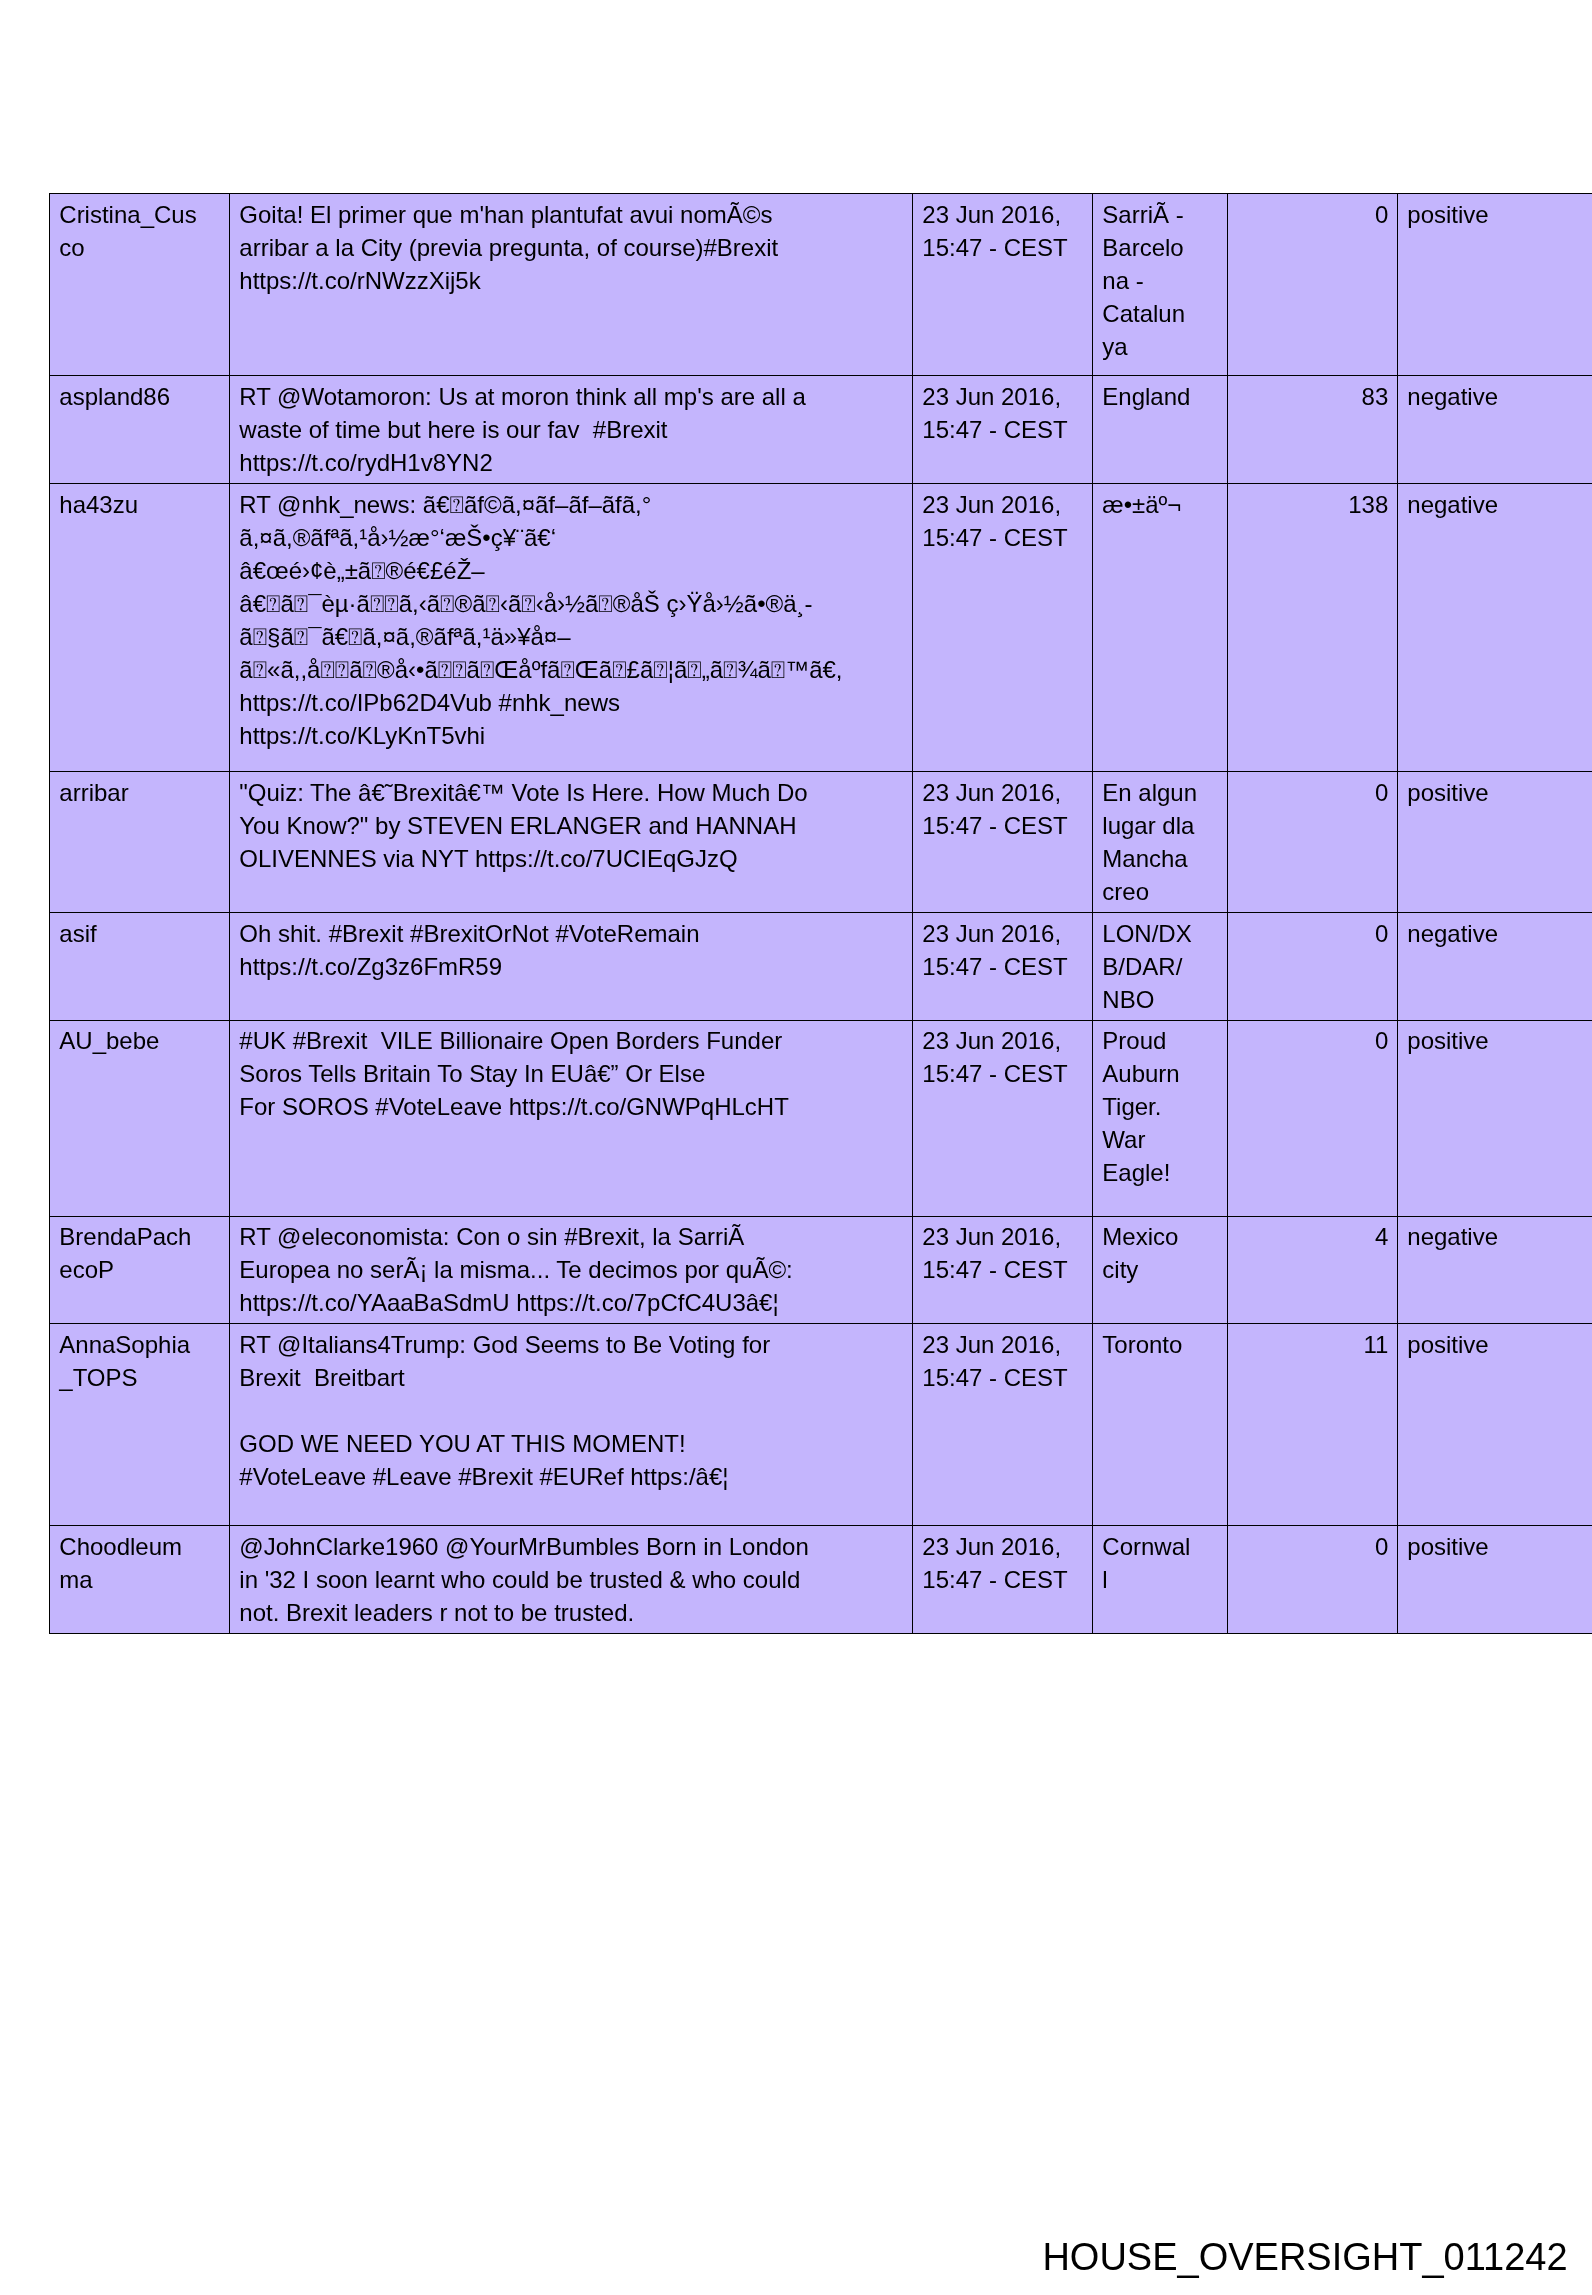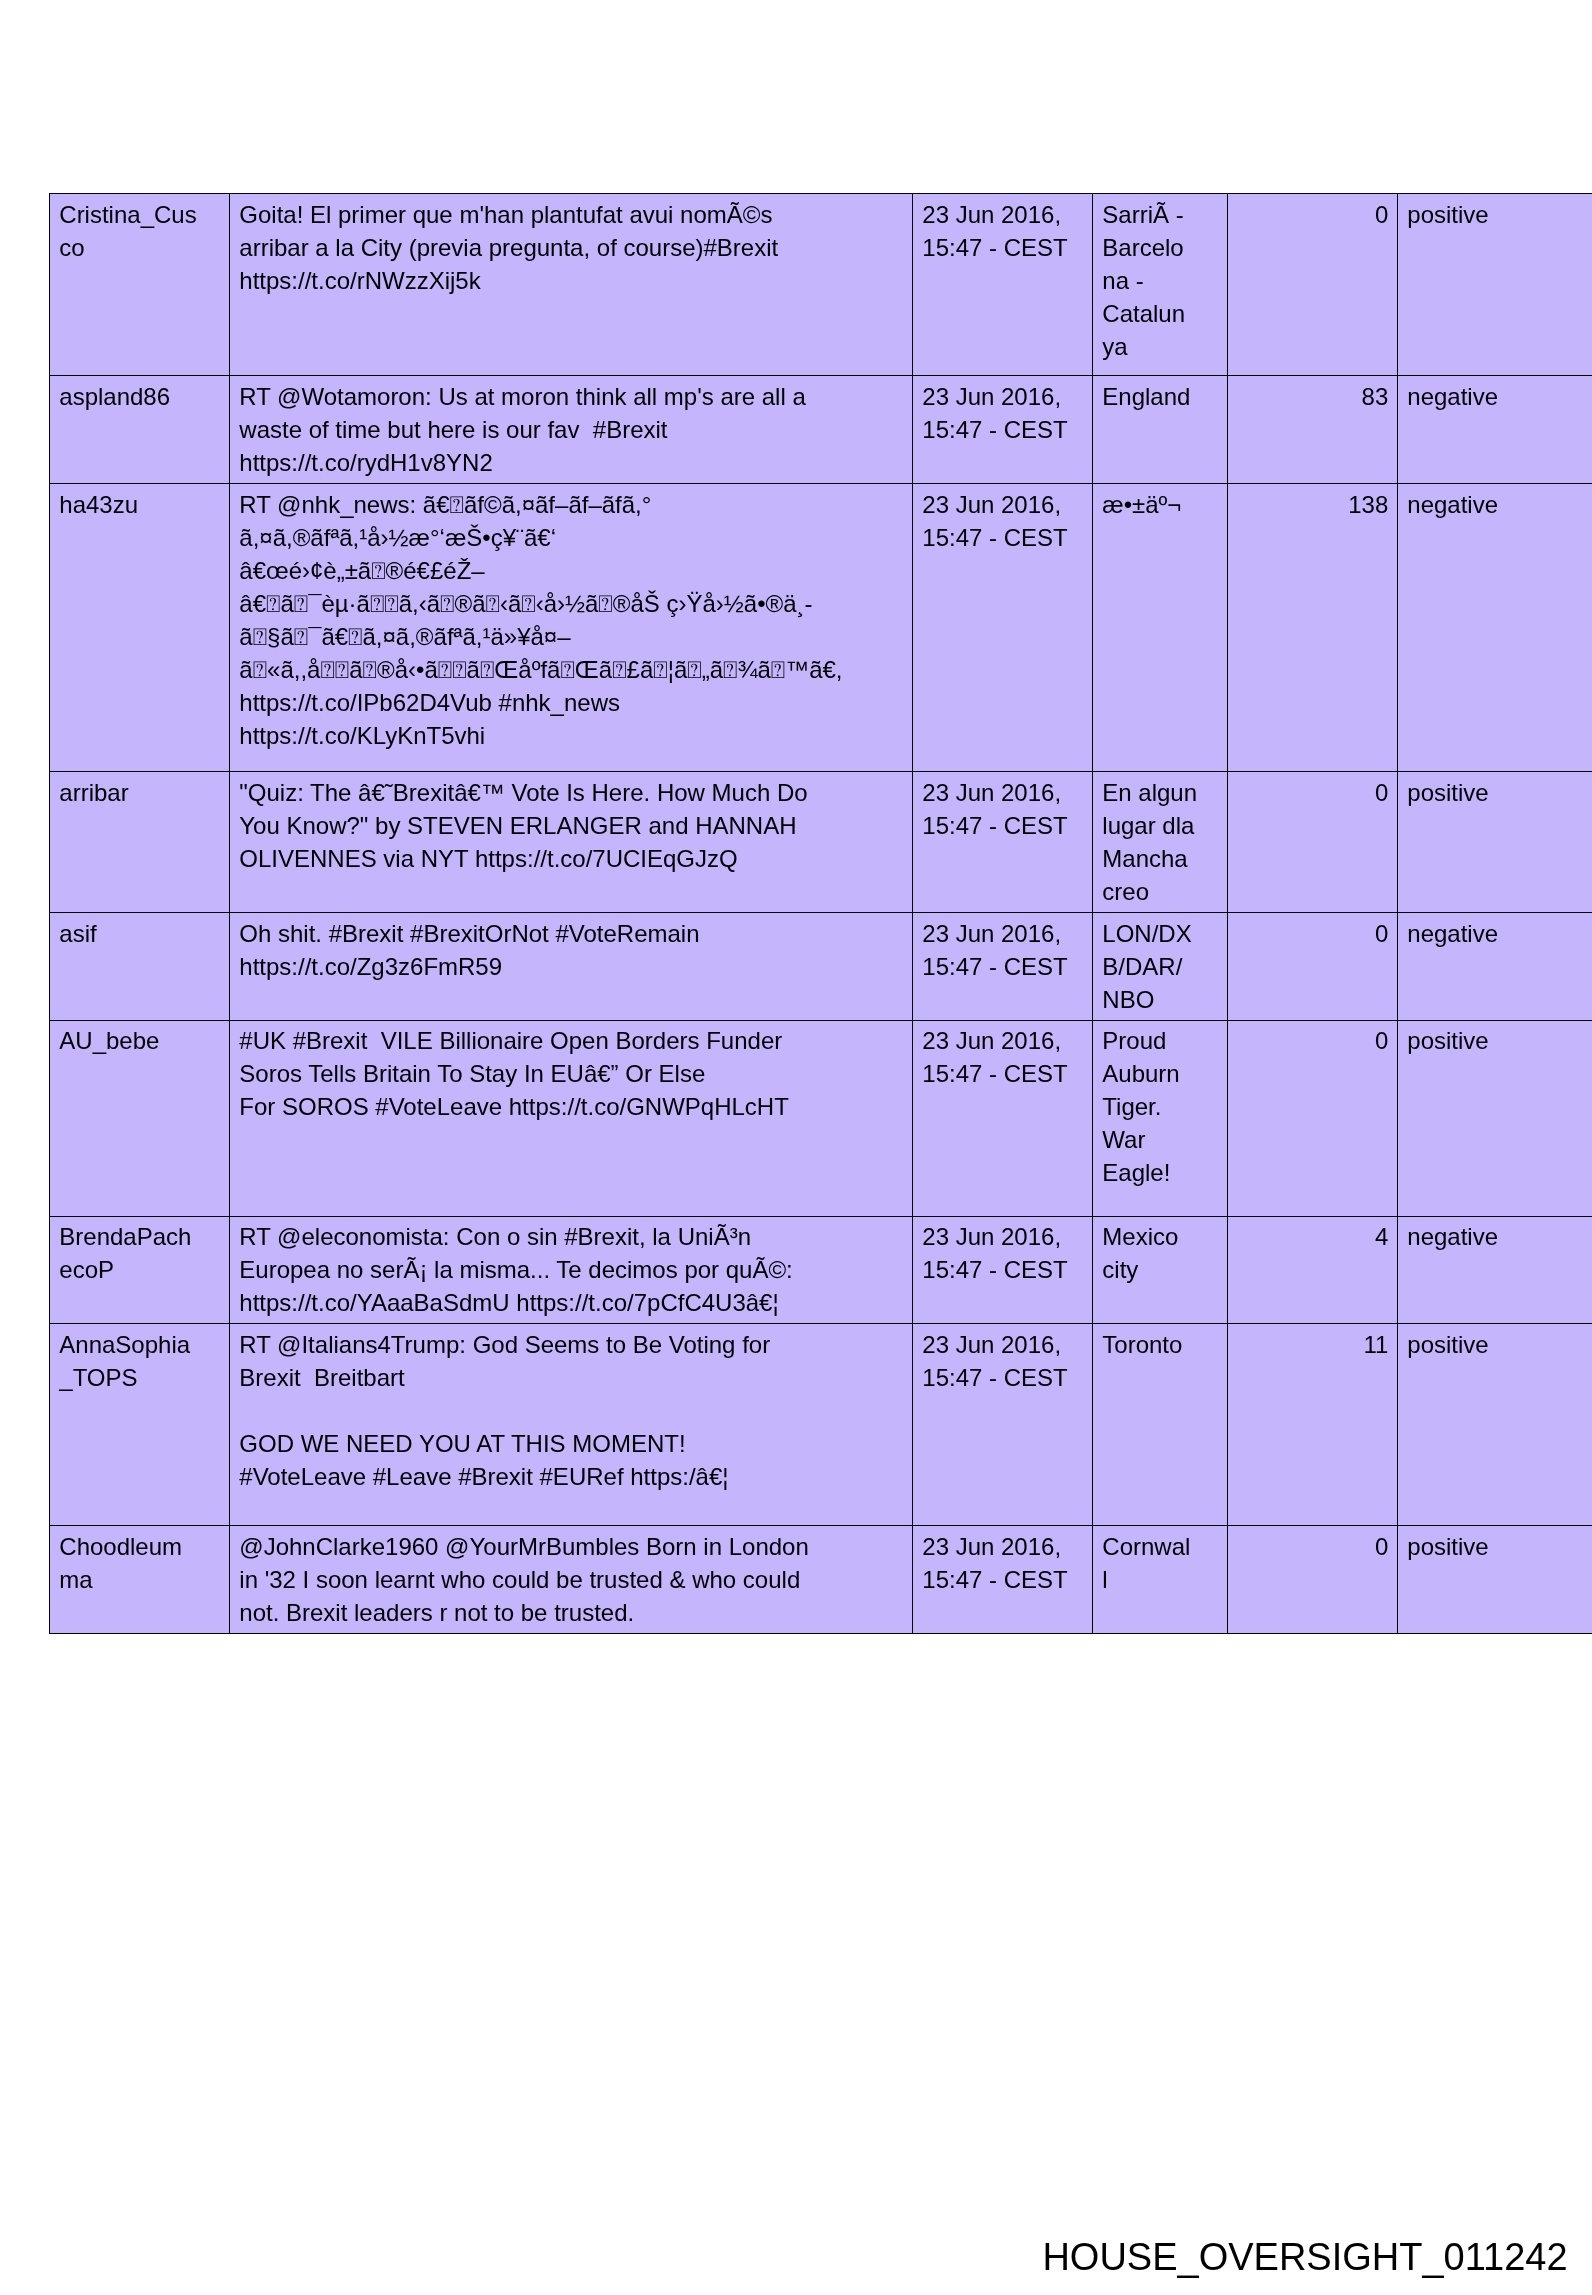--- a/index.html
+++ b/index.html
@@ -139,21 +139,21 @@
 Auburn
 Tiger.
 War
 Eagle!</td>
         <td class="c-count">0</td>
         <td>positive</td>
       </tr>
       <tr class="r10">
         <td>BrendaPach
 ecoP</td>
-        <td>RT @eleconomista: Con o sin #Brexit, la UniÃ³n
+        <td>RT @eleconomista: Con o sin #Brexit, la SarriÃ
 Europea no serÃ¡ la misma... Te decimos por quÃ©:
 https://t.co/YAaaBaSdmU https://t.co/7pCfC4U3â€¦</td>
         <td>23 Jun 2016,
 15:47 - CEST</td>
         <td>Mexico
 city</td>
         <td class="c-count">4</td>
         <td>negative</td>
       </tr>
       <tr class="r11">

